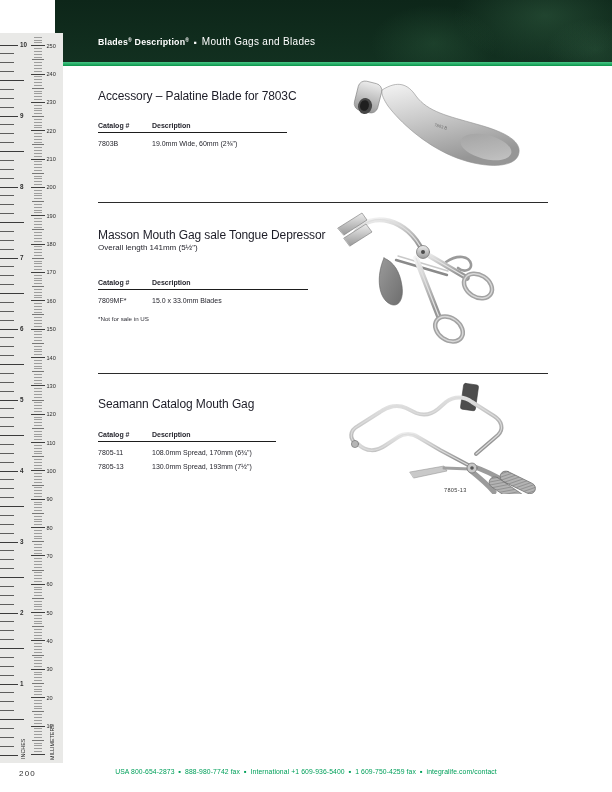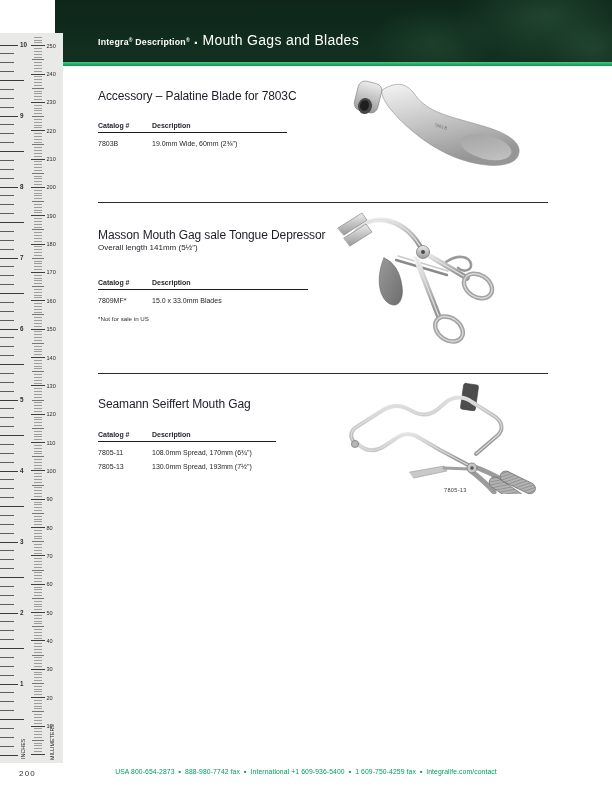--- a/index.html
+++ b/index.html
@@ -10,21 +10,21 @@
   .header{position:absolute;left:55px;top:0;width:557px;height:62px;box-sizing:border-box;
     background:
       radial-gradient(130px 70px at 88% 25%, rgba(80,140,100,.28), transparent 70%),
       radial-gradient(90px 55px at 68% 70%, rgba(70,130,90,.22), transparent 70%),
       radial-gradient(70px 45px at 97% 80%, rgba(90,150,110,.18), transparent 70%),
       linear-gradient(#0d2619, #123020);
     display:flex;align-items:flex-end;padding:0 0 13px 43px;color:#fff;}
   .header .brand{font-weight:bold;font-size:8.8px;letter-spacing:.2px;}
   .header sup{font-size:5px;vertical-align:3px;}
   .hbul{font-size:4.5px;margin:0 5px;vertical-align:1.5px;}
-  .header .sect{font-size:14px;font-weight:normal;letter-spacing:.3px;}
+  .header .sect{font-size:10px;font-weight:normal;letter-spacing:.3px;}
   .accent{position:absolute;left:55px;top:62px;width:557px;height:4px;
     background:linear-gradient(#47c787,#0a9549);}
 
   
   .ruler-wrap{position:absolute;left:0;top:33px;width:63px;height:730px;background:#e9e9e7;}
   .ruler-wrap svg{display:block;}
   .pagenum{position:absolute;left:19px;top:769px;font-size:8px;letter-spacing:1.2px;color:#2f2f2f;}
 
   
   .sep{position:absolute;left:98px;width:450px;height:1px;background:#2b2b2b;}
@@ -57,21 +57,21 @@
           color:#00a05a;letter-spacing:.1px;}
   .fbul{font-size:4px;margin:0 4px;vertical-align:1px;}
 </style>
 </head>
 <body>
 
 <div class="page">
 
   <div class="header">
     <span>
-      <span class="brand"><span>Integra</span><sup>®</sup> <span>Description</span><sup>®</sup></span><span class="hbul">■</span><span class="sect">Mouth Gags and Blades</span>
+      <span class="brand"><span>Blades</span><sup>®</sup> <span>Description</span><sup>®</sup></span><span class="hbul">■</span><span class="sect">Mouth Gags and Blades</span>
     </span>
   </div>
   <div class="accent"></div>
 
   <div class="ruler-wrap">
     <svg id="rulerSvg" width="63" height="730" viewBox="0 0 63 730">
         <line x1="0" y1="722" x2="18" y2="722" stroke="#3b3b3b" stroke-width="1" shape-rendering="crispEdges"></line>
         <line x1="0" y1="713.125" x2="14" y2="713.125" stroke="#3b3b3b" stroke-width="0.8" shape-rendering="crispEdges"></line>
         <line x1="0" y1="704.25" x2="14" y2="704.25" stroke="#3b3b3b" stroke-width="0.8" shape-rendering="crispEdges"></line>
         <line x1="0" y1="695.375" x2="14" y2="695.375" stroke="#3b3b3b" stroke-width="0.8" shape-rendering="crispEdges"></line>
@@ -480,21 +480,21 @@
             <span class="col-desc">15.0 x 33.0mm Blades</span>
           </div>
         </div>
     </div>
     <div class="footnote">*Not for sale in US</div>
   </section>
 
   <div class="sep" id="sep2"></div>
 
   <section class="product" id="p3">
-    <h2>Seamann Seiffert Mouth Gag</h2>
+    <h2>Seamann Catalog Mouth Gag</h2>
 
     <div class="table">
       <div class="t-head">
         <span class="col-cat">Catalog #</span>
         <span class="col-desc">Description</span>
       </div>
       <div class="t-body">
           <div class="t-row">
             <span class="col-cat">7805-11</span>
             <span class="col-desc">108.0mm Spread, 170mm (6¾")</span>

